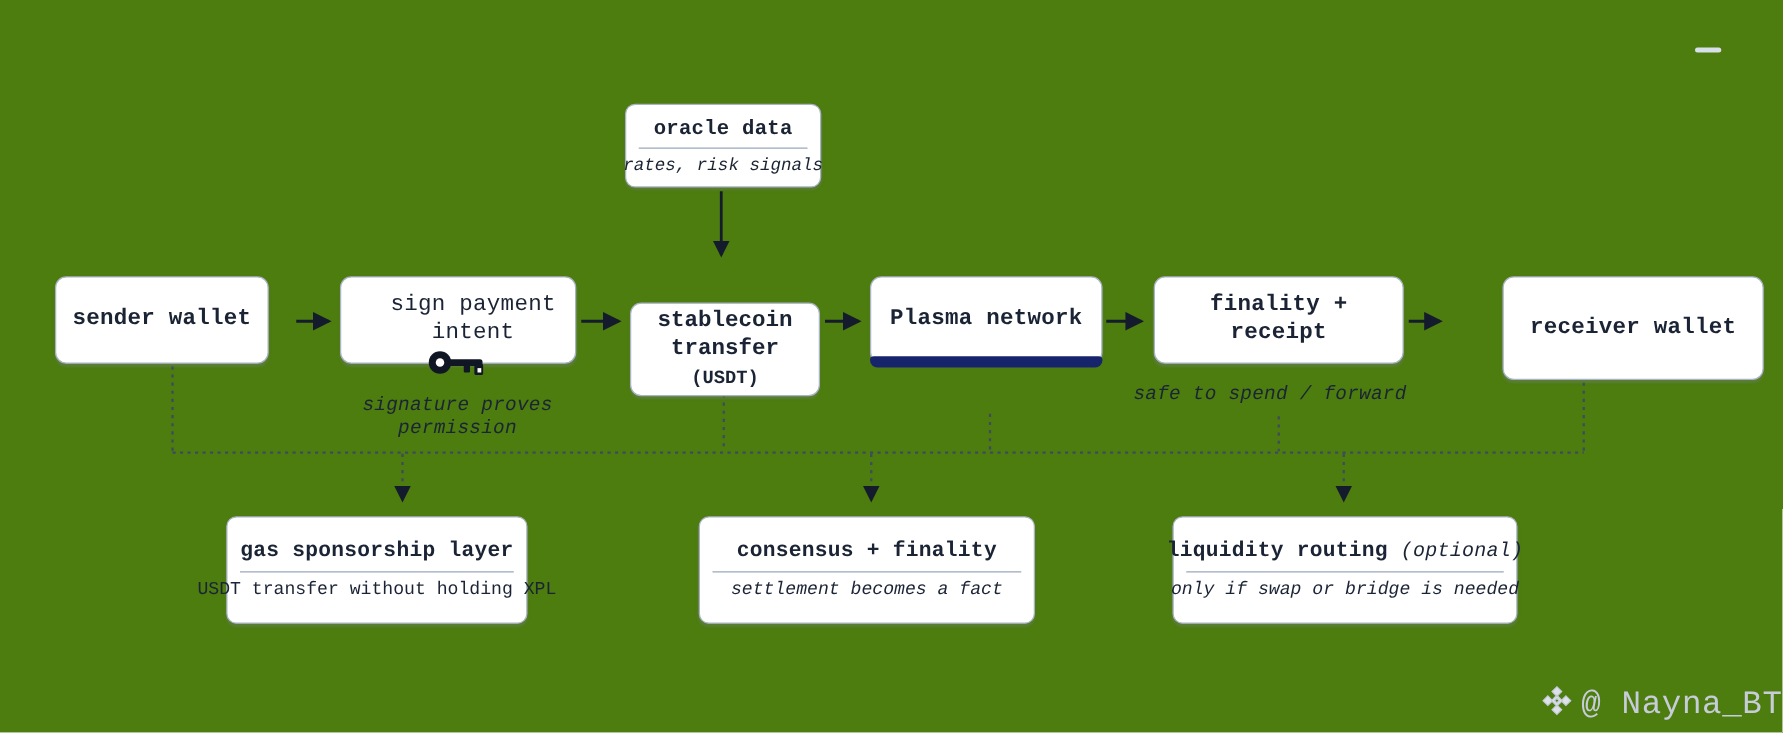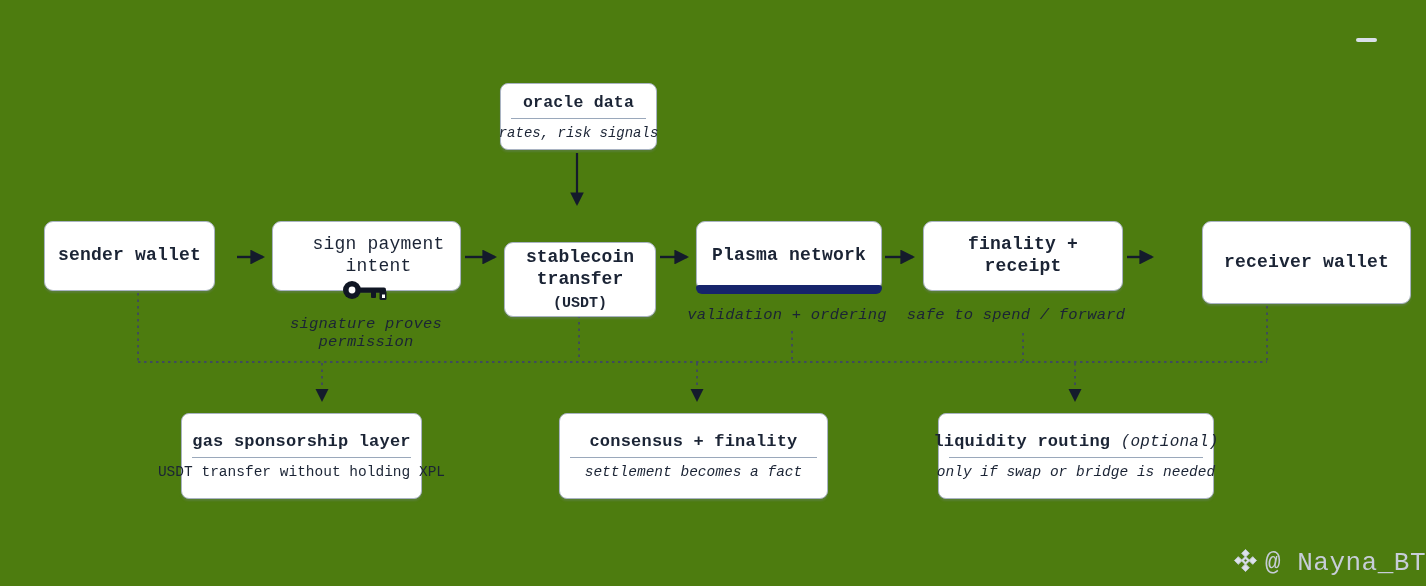--- a/index.html
+++ b/index.html
@@ -183,21 +183,20 @@
       <circle cx="10" cy="13" r="9" fill="#101624"></circle>
       <circle cx="10" cy="13" r="3.4" fill="#ffffff"></circle>
       <rect x="17" y="10.4" width="27" height="5.4" rx="2" fill="#101624"></rect>
       <rect x="29" y="14" width="5" h="6" height="7" rx="1" fill="#101624"></rect>
       <rect x="37.5" y="14" width="7" height="9" rx="1.5" fill="#101624"></rect>
       <rect x="40" y="17.5" width="3" height="3.5" fill="#ffffff"></rect>
     </svg>
   </div>
 
   <div class="caption" style="left:246px; top:315px; width:240px;">signature proves permission</div>
-  <div class="caption" style="left:677px; top:306px; width:220px;">validation + ordering</div>
   <div class="caption" style="left:906px; top:306px; width:220px;text-align:center;">safe to spend / forward</div>
 
   <div class="titled-box" style="left:181px; top:413px; width:241px; height:86px;">
     <div class="tb-title">gas sponsorship layer</div>
     <div class="tb-divider"></div>
     <div class="tb-sub">USDT transfer without holding XPL</div>
   </div>
 
   <div class="titled-box" style="left:559px; top:413px; width:269px; height:86px;">
     <div class="tb-title">consensus + finality</div>

